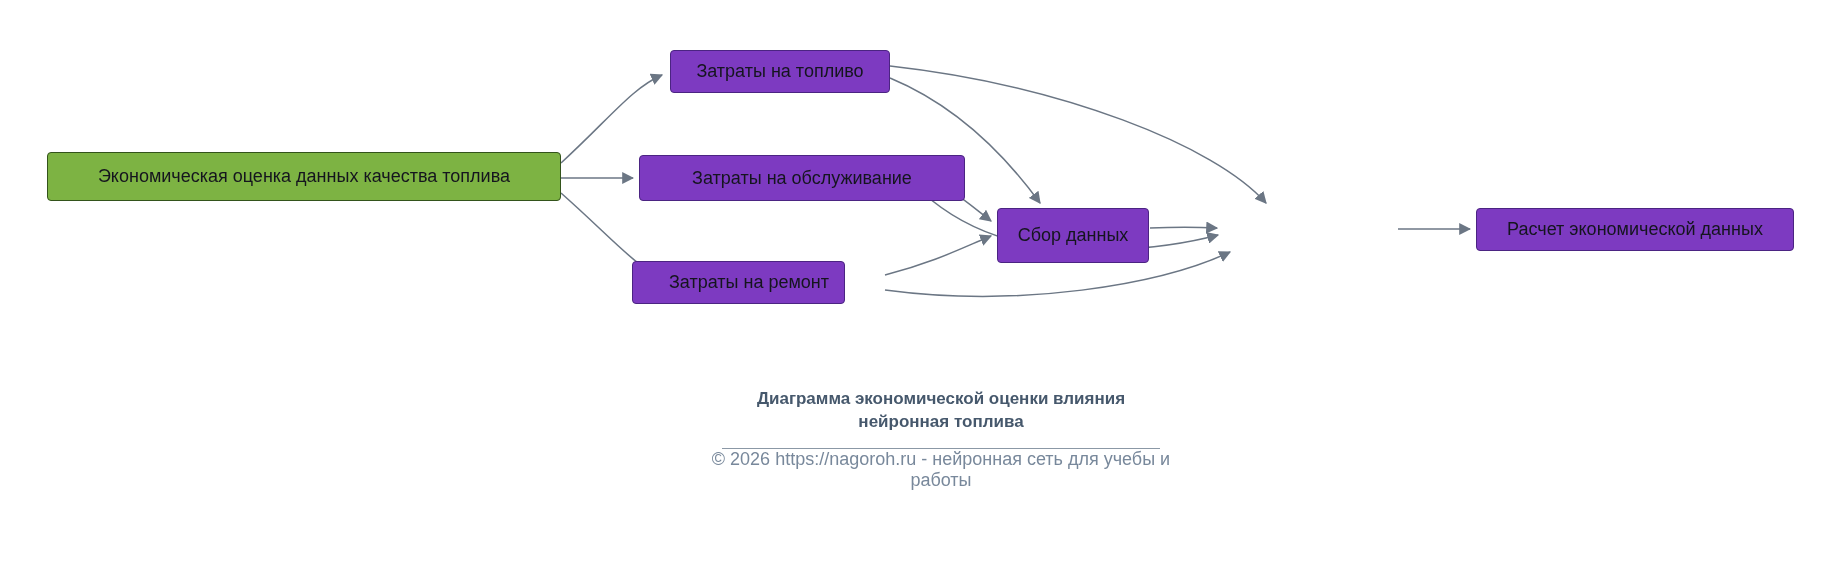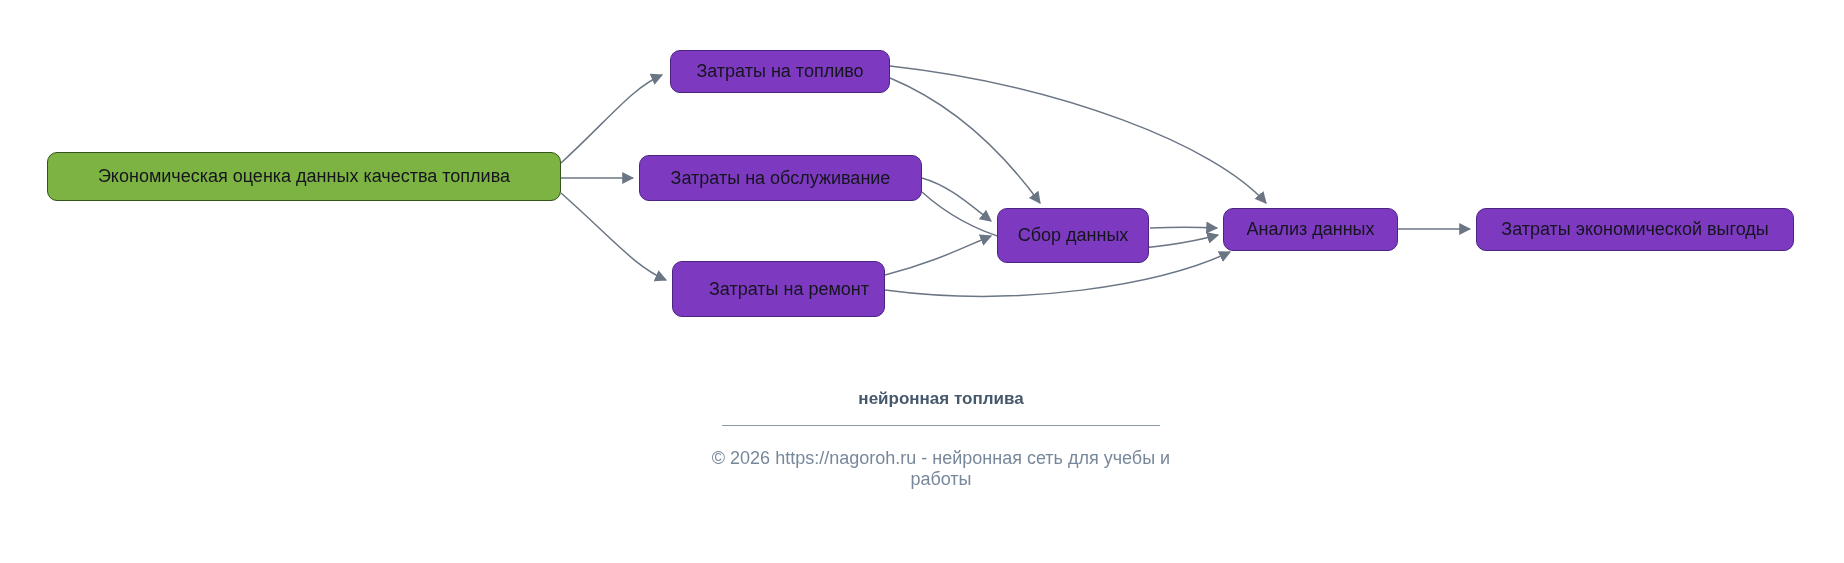--- a/index.html
+++ b/index.html
@@ -7,52 +7,52 @@
     position:relative;
     width:1844px;height:563px;
     background:#ffffff;
     font-family:"Liberation Sans","DejaVu Sans",sans-serif;
     overflow:hidden;
   }
   .edges{position:absolute;left:0;top:0;width:1844px;height:563px;}
   .node{
     position:absolute;
     display:flex;align-items:center;justify-content:center;
-    border-radius:10px;
+    border-radius:4px;
     font-size:18px;
     color:#15151e;
     border:1.5px solid #4b2482;
     background:#7d3ac1;
     box-sizing:border-box;
     text-align:left;
     white-space:nowrap;
   }
   .node.green{background:#7db343;border-color:#33531b;}
   .node-root   {left:47px;  top:152px; width:514px; height:49px;}
   .node-fuel   {left:670px; top:50px;  width:220px; height:43px;}
-  .node-service{left:639px; top:155px; width:283px; height:46px;}
-  .node-repair {left:672px; top:261px; width:213px; height:56px;padding-left:21px;}
+  .node-service{left:639px; top:155px; width:326px; height:46px;}
+  .node-repair {left:632px; top:261px; width:213px; height:43px;padding-left:21px;}
   .node-collect{left:997px; top:208px; width:152px; height:55px;}
   .node-analyze{left:1223px;top:208px; width:175px; height:43px;}
   .node-calc   {left:1476px;top:208px; width:318px; height:43px;}
 
   .caption{
     position:absolute;left:0;top:388px;width:1882px;
     display:flex;flex-direction:column;align-items:center;
   }
   .caption-inner{width:520px;margin-left:0;display:flex;flex-direction:column;align-items:center;}
   .title{
     font-size:17px;font-weight:bold;color:#46586c;
     text-align:center;line-height:1.35;
   }
   .title-rule{
     width:438px;height:0;border-top:1px solid #8b98a6;margin-top:14px;
   }
   .footer{
-    margin-top:22px;font-size:18px;color:#78889b;text-align:center;
+    font-size:18px;color:#78889b;text-align:center;
   }
 </style>
 </head>
 <body>
 
 <div class="canvas">
 
   <svg class="edges" viewBox="0 0 1844 563" xmlns="http://www.w3.org/2000/svg">
     <defs>
       <marker id="arrow" viewBox="0 0 10 10" refX="9" refY="5" markerWidth="8" markerHeight="8" orient="auto-start-reverse">
@@ -87,31 +87,29 @@
   </div>
 
   <div class="node node-repair">
     <span>Затраты на ремонт</span>
   </div>
 
   <div class="node node-collect">
     <span>Сбор данных</span>
   </div>
 
-  <div class="node node-analyze">
-    <span>Анализ данных</span>
-  </div>
 
   <div class="node node-calc">
-    <span>Затраты экономической выгоды</span>
+    <span>Расчет экономической данных</span>
   </div>
 
   <div class="caption">
     <div class="caption-inner">
       <div class="title">
+        <div>Диаграмма экономической оценки влияния</div>
         <div>нейронная топлива</div>
       </div>
       <div class="title-rule"></div>
       <div class="footer">© 2026 https://nagoroh.ru - нейронная сеть для учебы и работы</div>
     </div>
   </div>
 
 </div>
 
 </body></html>

